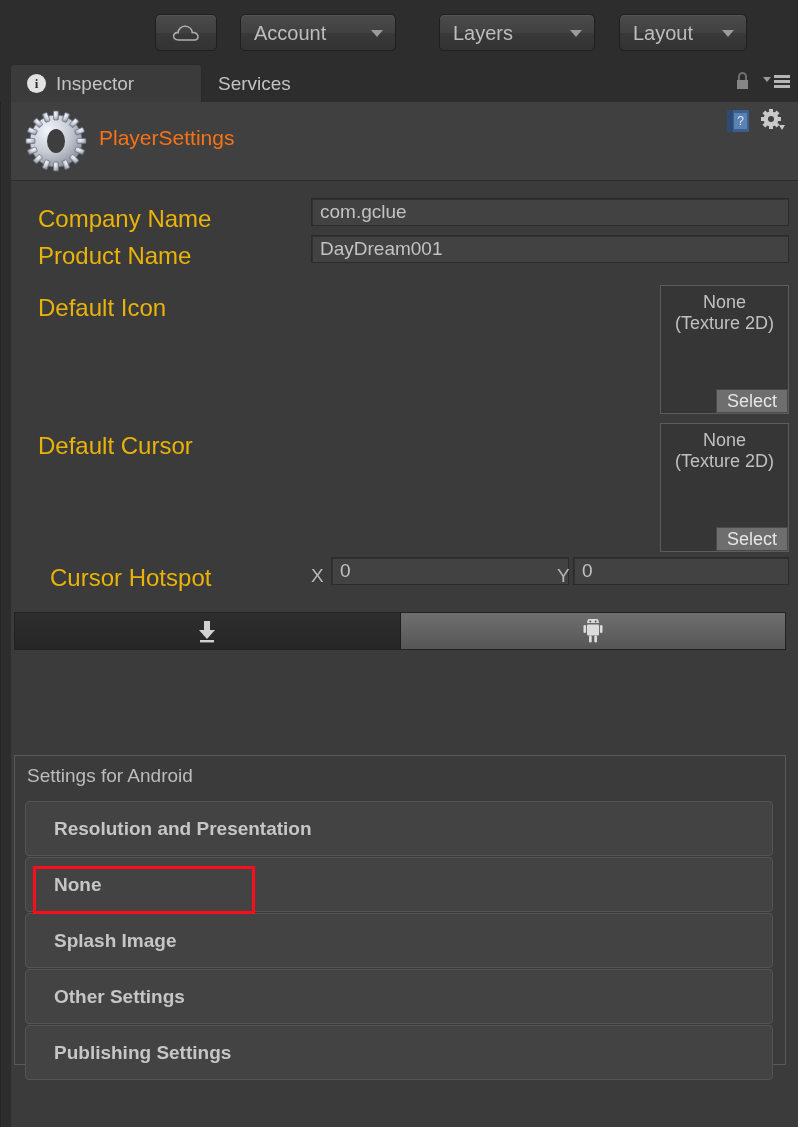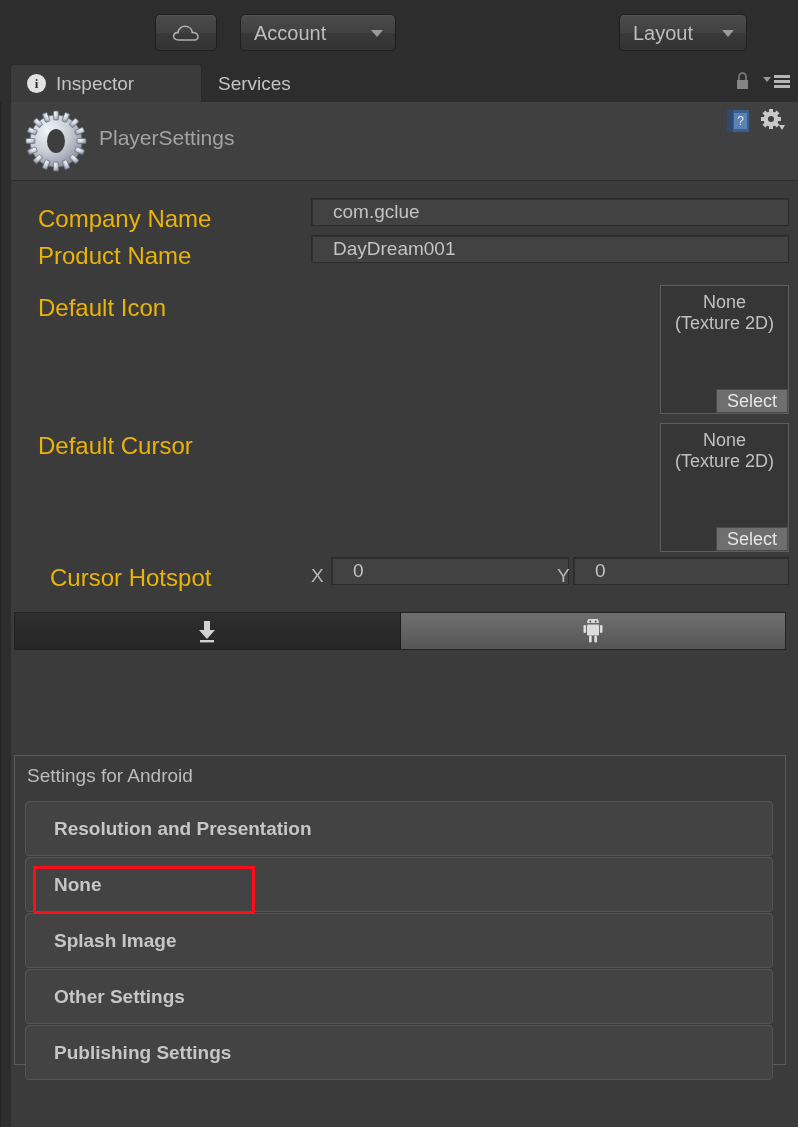--- a/index.html
+++ b/index.html
@@ -139,21 +139,21 @@
     left: 10px; top: 0;
     width: 788px; height: 78px;
     background: #404040;
     border-bottom: 1px solid #2c2c2c;
   }
   .gear-big { position: absolute; left: 14px; top: 8px; width: 62px; height: 62px; }
   .comp-title {
     position: absolute;
     left: 88px; top: 25px;
     font-size: 21px;
-    color: #a3a3a3;
+    color: #f97316;
     line-height: 1;
   }
   .help-icon { position: absolute; right: 47px; top: 108px; width: 26px; height: 26px; }
   .gear-small { position: absolute; right: 12px; top: 108px; width: 27px; height: 25px; }
 
   
   .props {
     position: absolute;
     left: 11px; top: 79px;
     width: 787px;
@@ -167,21 +167,21 @@
     white-space: nowrap;
   }
   .tfield {
     position: absolute;
     background: #424242;
     border: 1px solid #2b2b2b;
     box-shadow: inset 1px 1px 0 rgba(0,0,0,0.25);
     box-sizing: border-box;
     display: flex;
     align-items: center;
-    padding-left: 21px;
+    padding-left: 8px;
     font-size: 19px;
     color: #c2c2c2;
     height: 28px;
   }
   .objfield {
     position: absolute;
     background: #363636;
     border: 1px solid #5d5d5d;
     box-sizing: border-box;
   }
@@ -296,20 +296,24 @@
           <path d="M8 17 C3.5 17 1.5 14 3 11.5 C4 10 6 9.5 7 9.8 C7.2 5.5 11 3 14.5 3.3 C18.5 3.6 21 6.5 21.3 9.6 C25 9.3 27.5 11.5 27 14.3 C26.6 16.3 24.5 17 22.5 17 Z" fill="none" stroke="#aeaeae" stroke-width="1.6"></path>
         </svg>
       </span>
     </div>
 
     <div class="tb-btn" id="btn-account">
       <span class="lbl">Account</span>
       <span class="caret"></span>
     </div>
 
+    <div class="tb-btn" id="btn-layers">
+      <span class="lbl">Layers</span>
+      <span class="caret"></span>
+    </div>
 
     <div class="tb-btn" id="btn-layout">
       <span class="lbl">Layout</span>
       <span class="caret"></span>
     </div>
   </div>
 
   <div class="tabbar">
     <div class="tab active" id="tab-inspector">
       <span class="info-badge">i</span>

